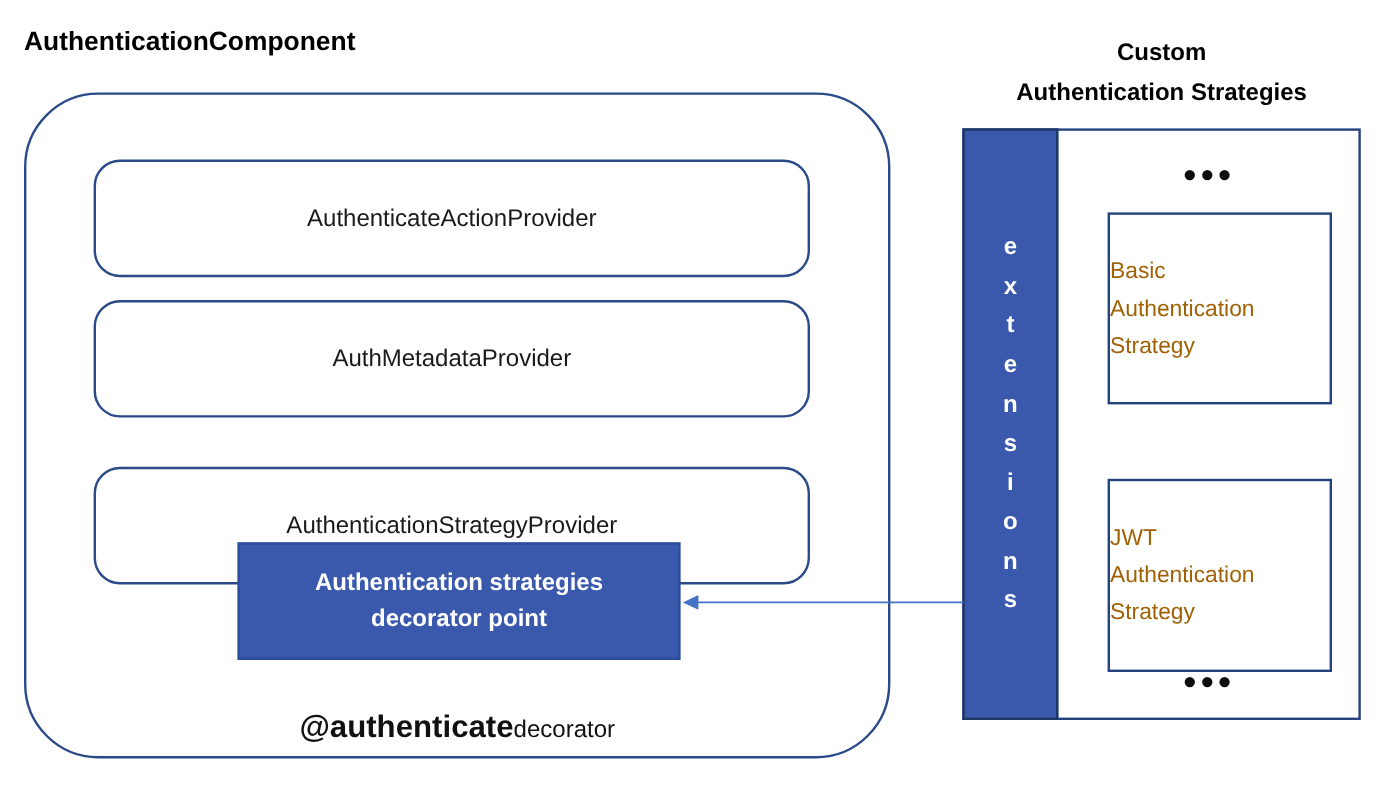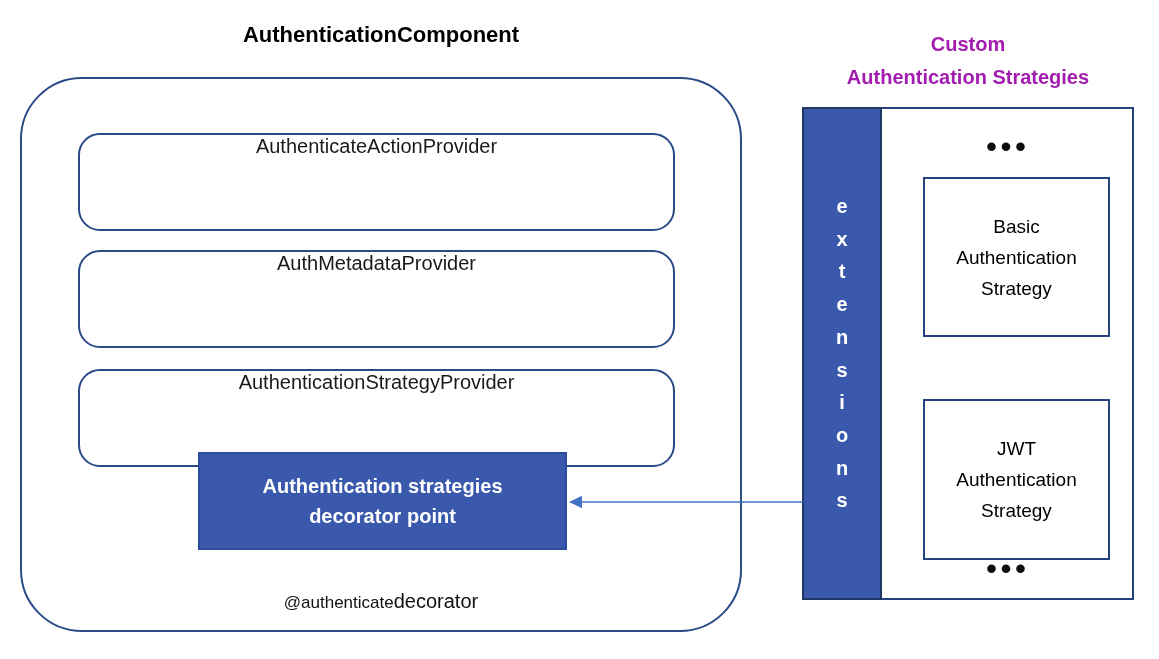--- a/index.html
+++ b/index.html
@@ -8,67 +8,67 @@
     font-family:"Liberation Sans",sans-serif;color:#1a1a1a;
   }
   .abs{position:absolute;box-sizing:border-box;}
 
   
   .outer-rect{
     left:20px;top:77px;width:722px;height:555px;
     border:2px solid #2a4a88;border-radius:62px;background:transparent;
   }
   .left-title{
-    left:20px;top:22px;width:722px;text-align:center;
+    left:20px;top:22px;width:722px;text-align:left;
     font-size:22px;font-weight:bold;color:#000;
   }
   .provider-box{
     left:78px;width:597px;height:98px;
     border:2px solid #2a4a88;border-radius:22px;background:#ffffff;
-    display:flex;justify-content:center;
+    display:flex;align-items:center;justify-content:center;
     font-size:20px;color:#1a1a1a;
   }
-  .p1{top:133px;} .p2{top:250px;} .p3{top:369px;}
+  .p1{top:133px;} .p2{top:250px;} .p3{top:389px;}
   .ext-point{
     left:198px;top:452px;width:369px;height:98px;
     background:#3a59ad;border:2px solid #2c4d9d;
     display:flex;flex-direction:column;align-items:center;justify-content:center;
     color:#ffffff;font-size:20px;font-weight:600;line-height:30px;z-index:3;
   }
   .decorator-line{
     left:20px;top:590px;width:722px;text-align:center;font-size:20px;color:#111;
   }
-  .decorator-line .b{font-weight:normal;font-size:17px;text-align:right;}
+  .decorator-line .b{font-weight:bold;font-size:26px;text-align:right;}
   .decorator-line .r{font-weight:normal;}
 
   
   .right-title{
     left:802px;top:28px;width:332px;text-align:center;
-    font-size:20px;font-weight:bold;line-height:33px;color:#a21caf;
+    font-size:20px;font-weight:bold;line-height:33px;color:#000000;
   }
   .right-container{
     left:802px;top:107px;width:332px;height:493px;
     border:2px solid #24427e;background:#ffffff;
   }
   .ext-bar{
     left:802px;top:107px;width:80px;height:493px;
     background:#3a59ad;border:2px solid #1f3864;
     display:flex;flex-direction:column;align-items:center;justify-content:center;
     color:#ffffff;font-size:20px;font-weight:600;z-index:2;
   }
   .ext-bar div{height:32.7px;line-height:32.7px;text-align:center;}
   .dots{
     left:882px;width:252px;text-align:center;color:#0d0d0d;
     font-size:30px;font-weight:bold;letter-spacing:4px;line-height:24px;
   }
   .dots-top{top:135px;} .dots-bottom{top:557px;}
   .strategy-box{
     left:923px;width:187px;border:2px solid #24427e;background:#ffffff;
-    display:flex;flex-direction:column;align-items:center;justify-content:center;
-    text-align:center;font-size:19px;line-height:31px;color:#000000;
+    display:flex;flex-direction:column;align-items:flex-start;justify-content:center;
+    text-align:center;font-size:19px;line-height:31px;color:#a16207;
   }
   .basic{top:177px;height:160px;}
   .jwt{top:371px;height:161px;margin-top:28px;}
 
   .arrow-svg{left:565px;top:492px;width:240px;height:20px;z-index:4;}
 </style>
 </head>
 <body>
 
 <div id="canvas">

